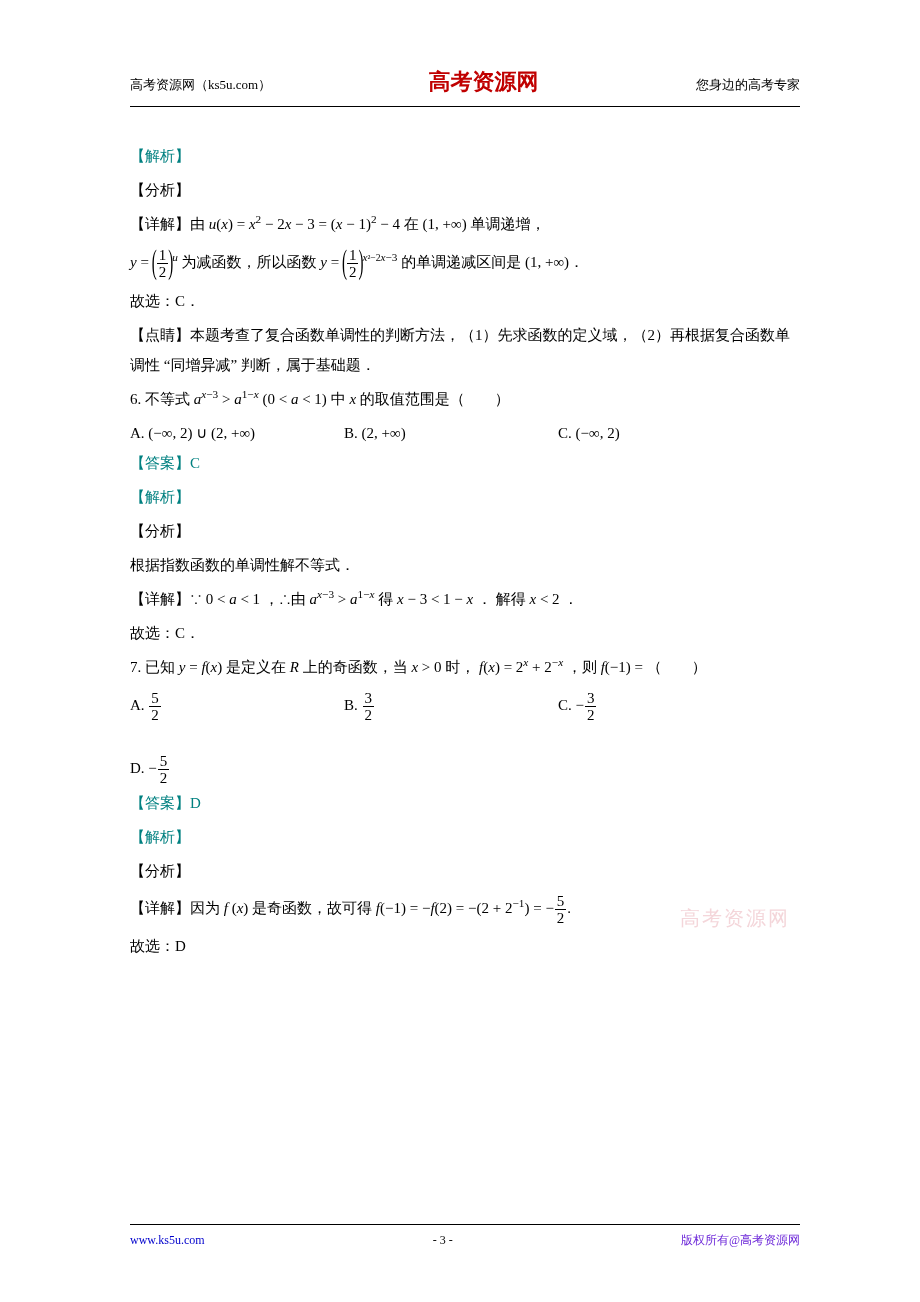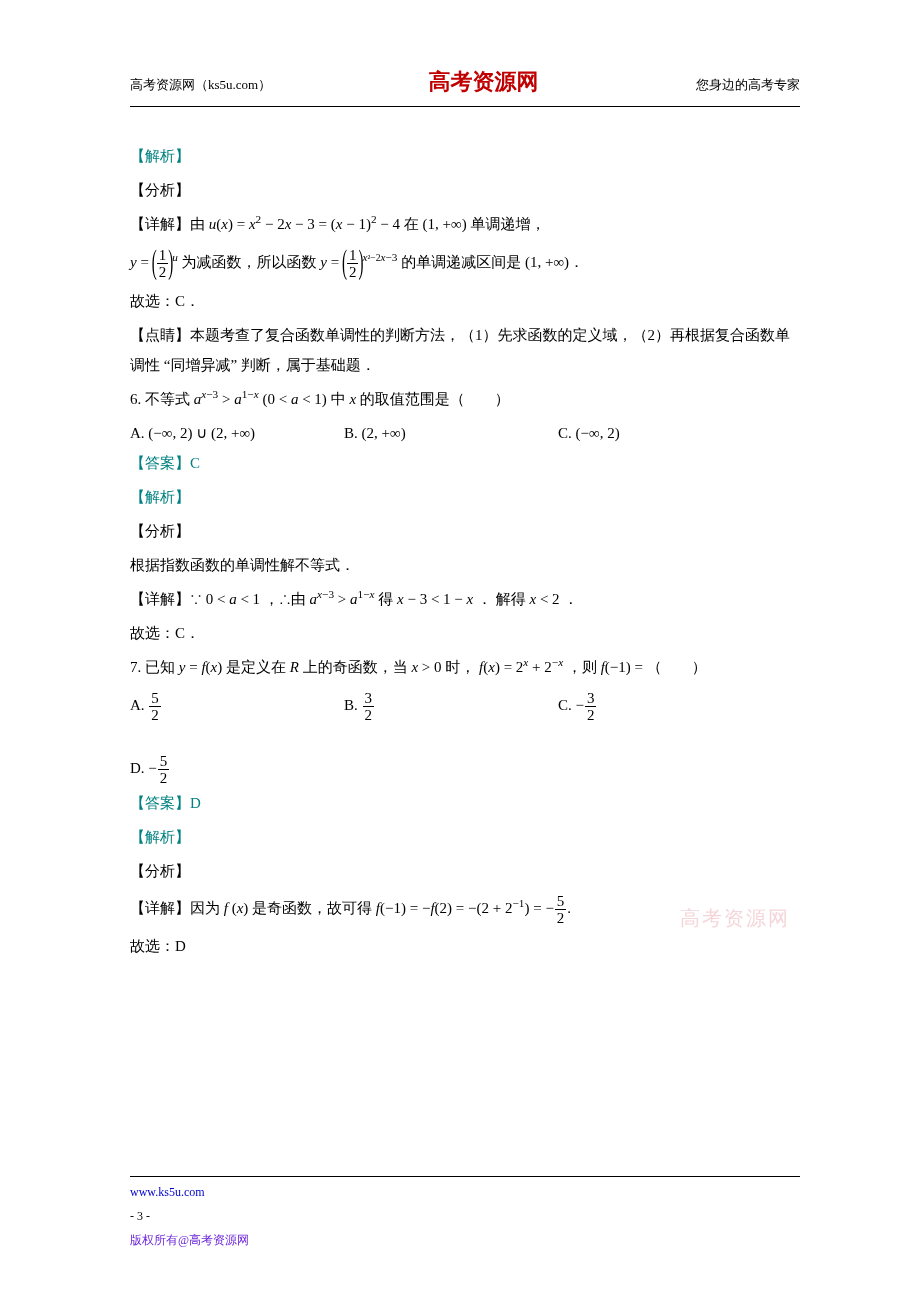--- a/index.html
+++ b/index.html
@@ -87,21 +87,20 @@
     position: absolute;
     left: 130px;
     right: 120px;
     bottom: 50px;
     border-top: 1px solid #000;
     display: flex;
     justify-content: space-between;
     align-items: baseline;
     font-size: 12px;
     padding-top: 3px;
-    flex-direction: column;
   }
   .ftr-left { color: #0000cc; }
   .ftr-center { font-family: "Times New Roman", serif; }
   .ftr-right { color: #6d28d9; }
   p { margin: 0 0 4px 0; }
 </style>
 </head>
 <body>
 
 <div class="page">

